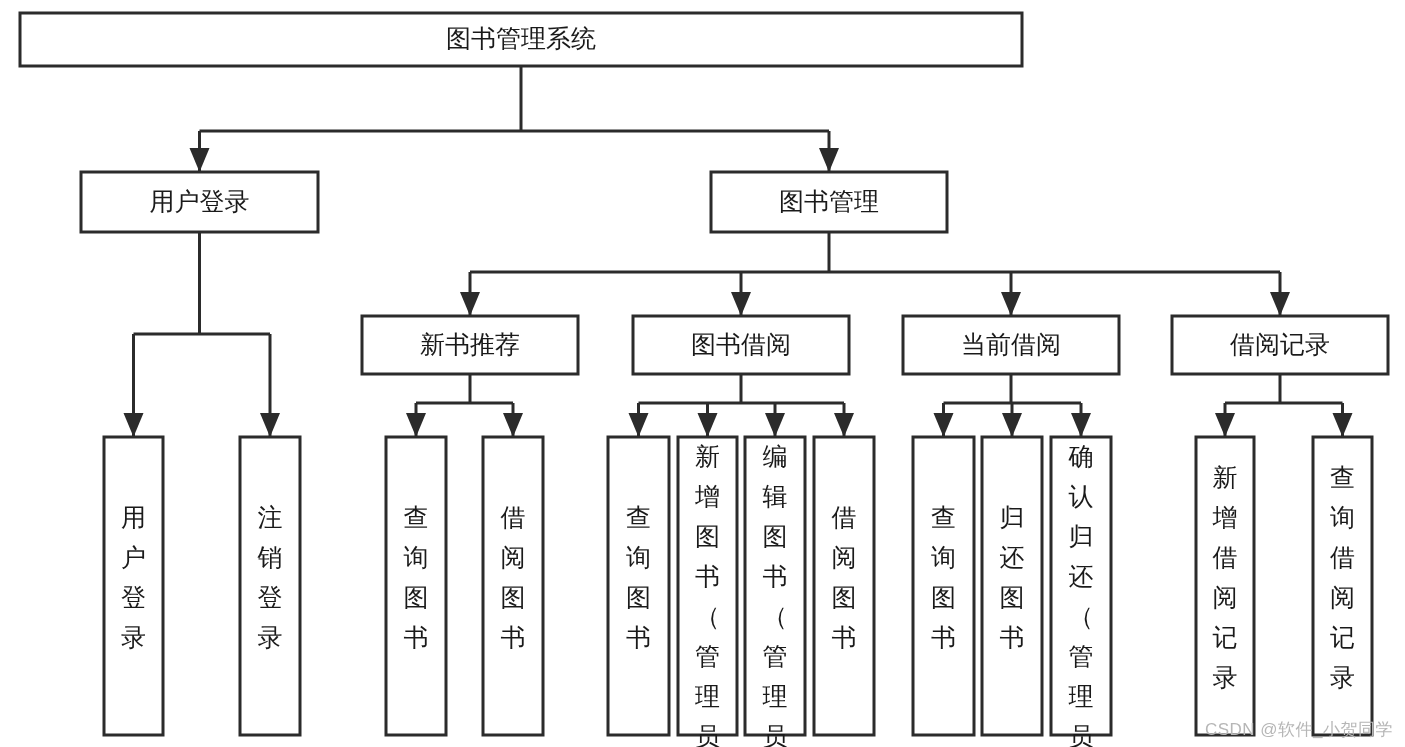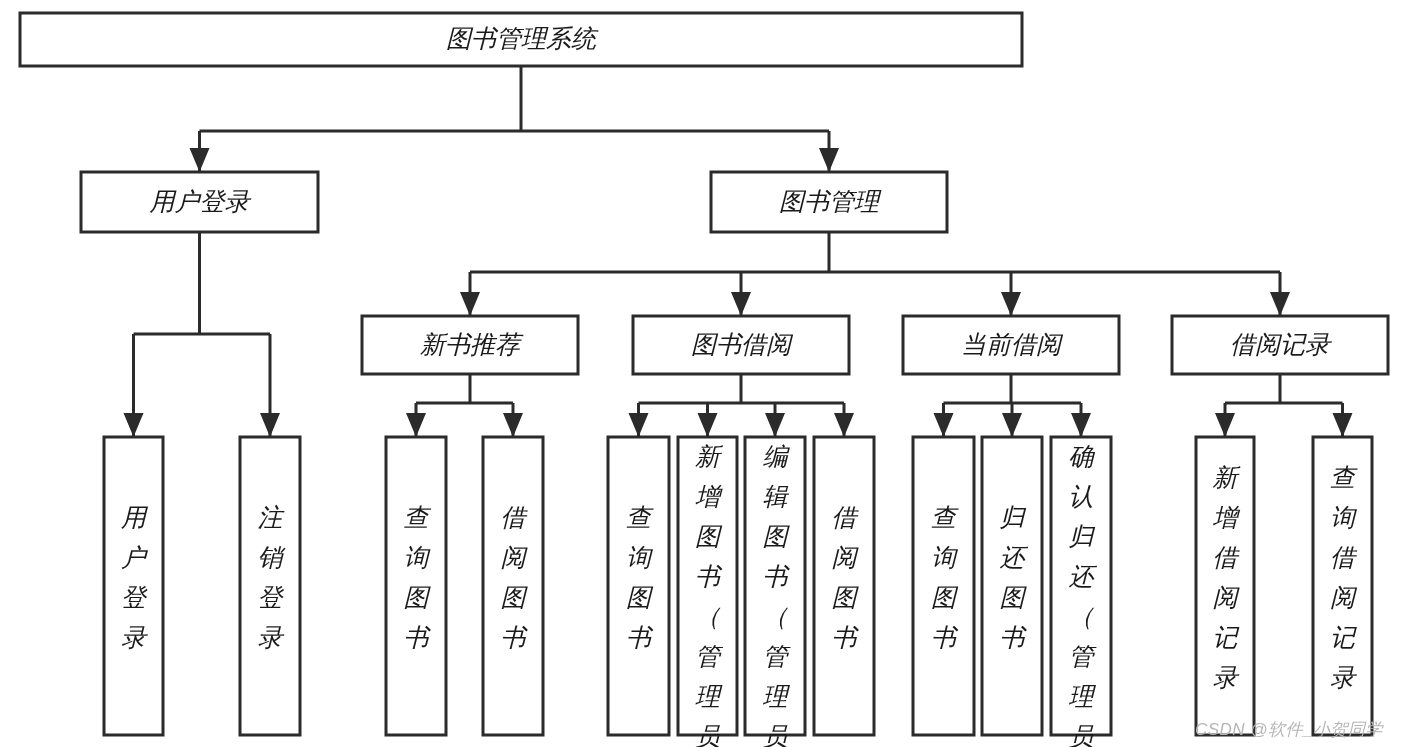--- a/index.html
+++ b/index.html
@@ -10,21 +10,20 @@
   }
   body {
     font-family: "Liberation Sans", "DejaVu Sans", sans-serif;
   }
   #diagram-root {
     position: relative;
     width: 1405px;
     height: 747px;
     background: #ffffff;
     overflow: hidden;
-    font-style: italic;
   }
   svg#flow {
     position: absolute;
     left: 0;
     top: 0;
     width: 1405px;
     height: 747px;
     display: block;
   }
   .node-rect {
@@ -50,21 +49,21 @@
     dominant-baseline: middle;
   }
   .node-label-vertical {
     fill: #1a1a1a;
     font-family: "Liberation Sans", "DejaVu Sans", sans-serif;
     font-size: 25px;
     text-anchor: middle;
   }
   .watermark {
     position: absolute;
-    right: 22px;
+    right: 12px;
     bottom: 6px;
     font-family: "Liberation Sans", "DejaVu Sans", sans-serif;
     font-size: 17px;
     color: #b6b6b6;
     white-space: nowrap;
     letter-spacing: 0.5px;
     pointer-events: none;
   }
 </style>
 </head>

